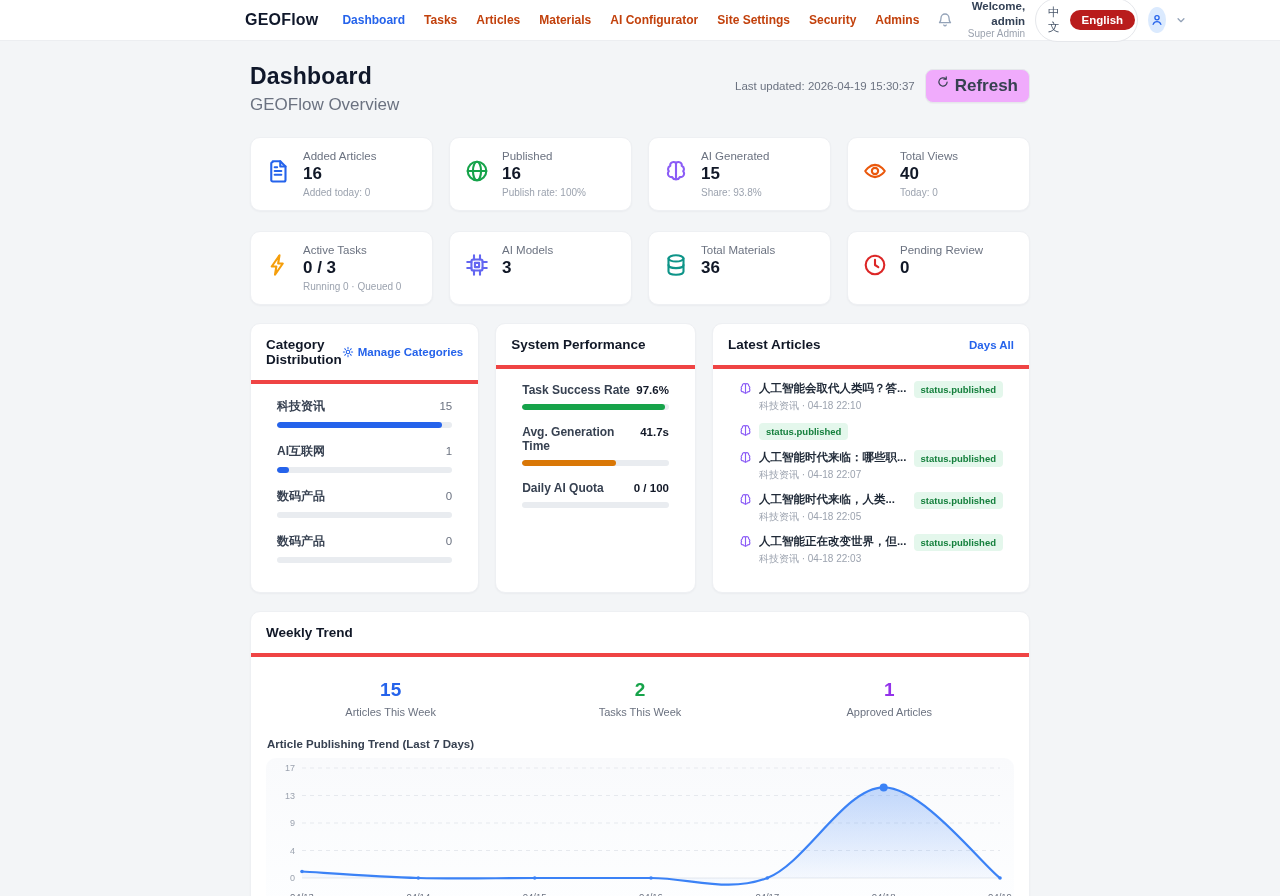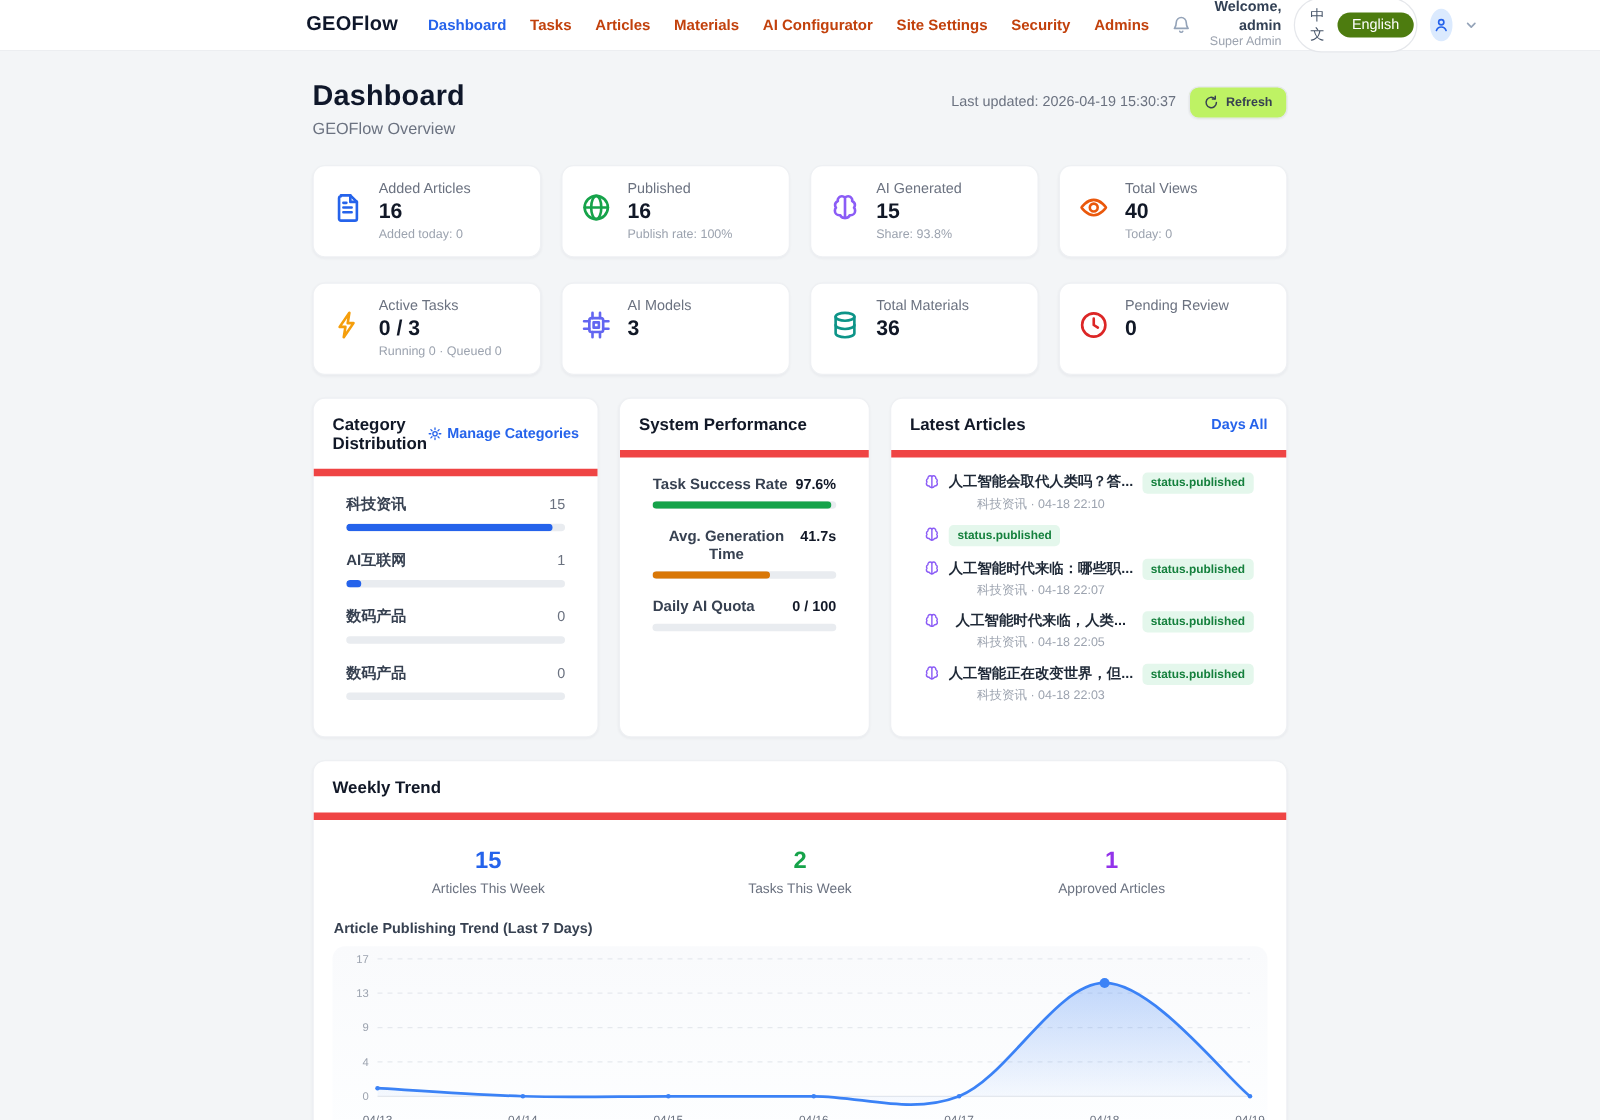--- a/index.html
+++ b/index.html
@@ -14,48 +14,48 @@
   .nav { display:flex; align-items:center; gap:19px; flex:1; margin-left:6px; }
   .nav-item { font-size:12px; color:#c2410c; cursor:pointer; white-space:nowrap;font-weight:bold; }
   .nav-item.active { color:#2563eb; font-weight:600; }
   .top-right { display:flex; align-items:center; gap:10px; }
   .bell { color:#94a3b8; cursor:pointer; }
   .welcome { text-align:right; line-height:1.25; }
   .welcome .w1 { font-size:11.5px; color:#334155; font-weight:600; }
   .welcome .w2 { font-size:10px; color:#9ca3af; }
   .lang-toggle { display:flex; align-items:center; border:1px solid #e5e7eb; border-radius:999px; padding:2px; background:#fff; }
   .lang-zh { font-size:11.5px; color:#475569; padding:4px 10px; cursor:pointer; }
-  .lang-en { font-size:11.5px; color:#fff; background:#4d7c0f; border-radius:999px; padding:4px 12px; font-weight:400; cursor:pointer; }
+  .lang-en { font-size:11.5px; color:#fff; background:#b91c1c; border-radius:999px; padding:4px 12px; font-weight:700; cursor:pointer; }
   .avatar { width:26px; height:26px; border-radius:50%; background:#dbeafe; display:flex; align-items:center; justify-content:center; color:#2563eb; cursor:pointer; }
   .chev { color:#94a3b8; cursor:pointer; }
 
   
   .content { width:780px; margin:0 auto; padding-top:22px; }
   .page-head { display:flex; align-items:flex-start; justify-content:space-between; margin-bottom:22px; }
   .page-title { font-size:23px; font-weight:700; color:#0f172a; letter-spacing:.2px; }
-  .page-sub { font-size:13px; color:#6b7280; margin-top:5px; }
+  .page-sub { font-size:17px; color:#6b7280; margin-top:5px; }
   .head-right { display:flex; align-items:center; gap:10px; margin-top:6px; }
   .last-updated { font-size:11.5px; color:#6b7280; }
-  .refresh-btn { display:flex; align-items:flex-end; gap:6px; background:#bef264; border:1px solid #e5e7eb; border-radius:8px; padding:6px 11px; font-size:10px; font-weight:600; color:#374151; cursor:pointer; box-shadow:0 1px 1px rgba(0,0,0,.03); }
+  .refresh-btn { display:flex; align-items:flex-start; gap:6px; background:#f0abfc; border:1px solid #e5e7eb; border-radius:8px; padding:6px 11px; font-size:17px; font-weight:600; color:#374151; cursor:pointer; box-shadow:0 1px 1px rgba(0,0,0,.03); }
 
   
   .stats-grid { display:grid; grid-template-columns:repeat(4,1fr); gap:20px 16px; }
   .stat-card { background:#fff; border:1px solid #eef0f3; border-radius:10px; box-shadow:0 1px 2px rgba(16,24,40,.04); padding:12px 15px; display:flex; gap:13px; min-height:68px; }
   .stat-icon { margin-top:9px; flex:0 0 auto; }
   .stat-label { font-size:11.5px; color:#6b7280; }
   .stat-value { font-size:17px; font-weight:700; color:#111827; margin-top:2px; }
   .stat-sub { font-size:10px; color:#9ca3af; margin-top:3px; }
 
   
   .panels { display:grid; grid-template-columns:repeat(3,1fr); gap:16px; margin-top:18px; }
   .panel { background:#fff; border:1px solid #eef0f3; border-radius:10px; box-shadow:0 1px 2px rgba(16,24,40,.04); min-height:220px; }
-  .panel-head { display:flex; align-items:center; justify-content:space-between; padding:13px 15px; border-bottom:6px solid #ef4444; }
+  .panel-head { display:flex; align-items:center; justify-content:space-between; padding:13px 15px; border-bottom:4px solid #ef4444; }
   .panel-title { font-size:13.5px; font-weight:700; color:#111827; }
   .panel-link { display:flex; align-items:center; gap:4px; font-size:11.5px; color:#2563eb; font-weight:600; cursor:pointer; white-space:nowrap; }
-  .panel-body { padding:14px 26px;text-align:center; }
+  .panel-body { padding:14px 26px; }
 
   .meter { margin-bottom:15px; }
   .meter-row { display:flex; justify-content:space-between; align-items:baseline; }
   .meter-name { font-size:12px; color:#374151; font-weight:600; }
   .meter-val { font-size:11.5px; color:#6b7280; }
   .meter-val.strong { color:#111827; font-weight:700; }
   .meter-track { height:6px; border-radius:3px; background:#e9ecf0; margin-top:7px; overflow:hidden; }
   .meter-fill { height:100%; border-radius:3px; }
 
   .article-item { display:flex; align-items:flex-start; gap:7px; margin-bottom:10px; cursor:pointer; }

